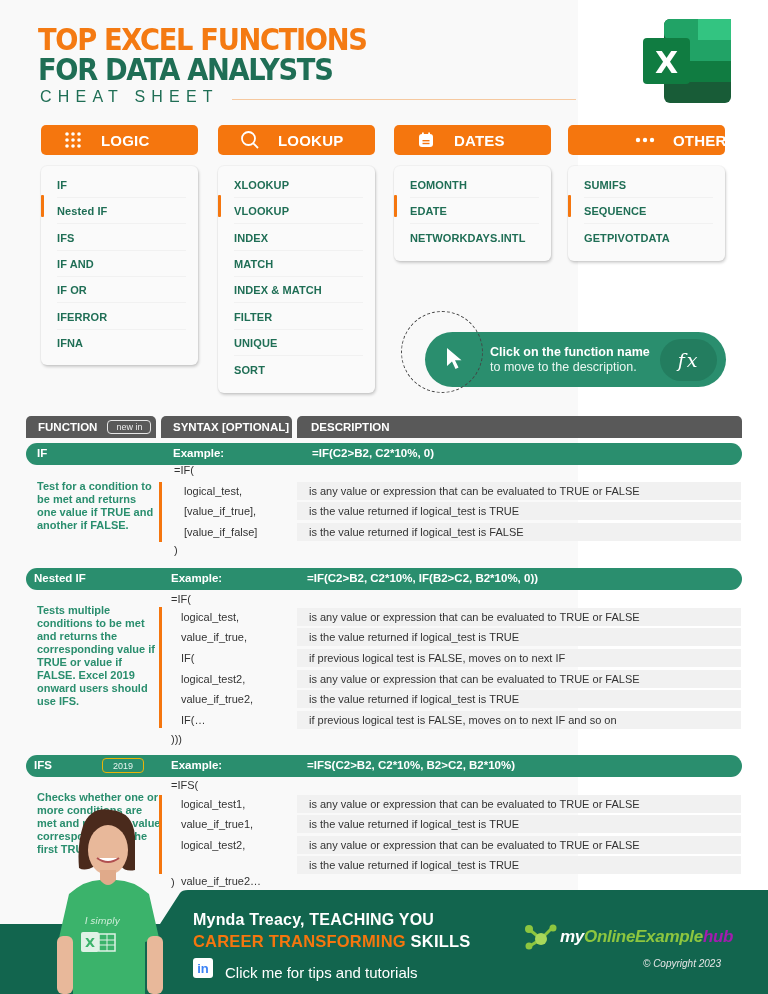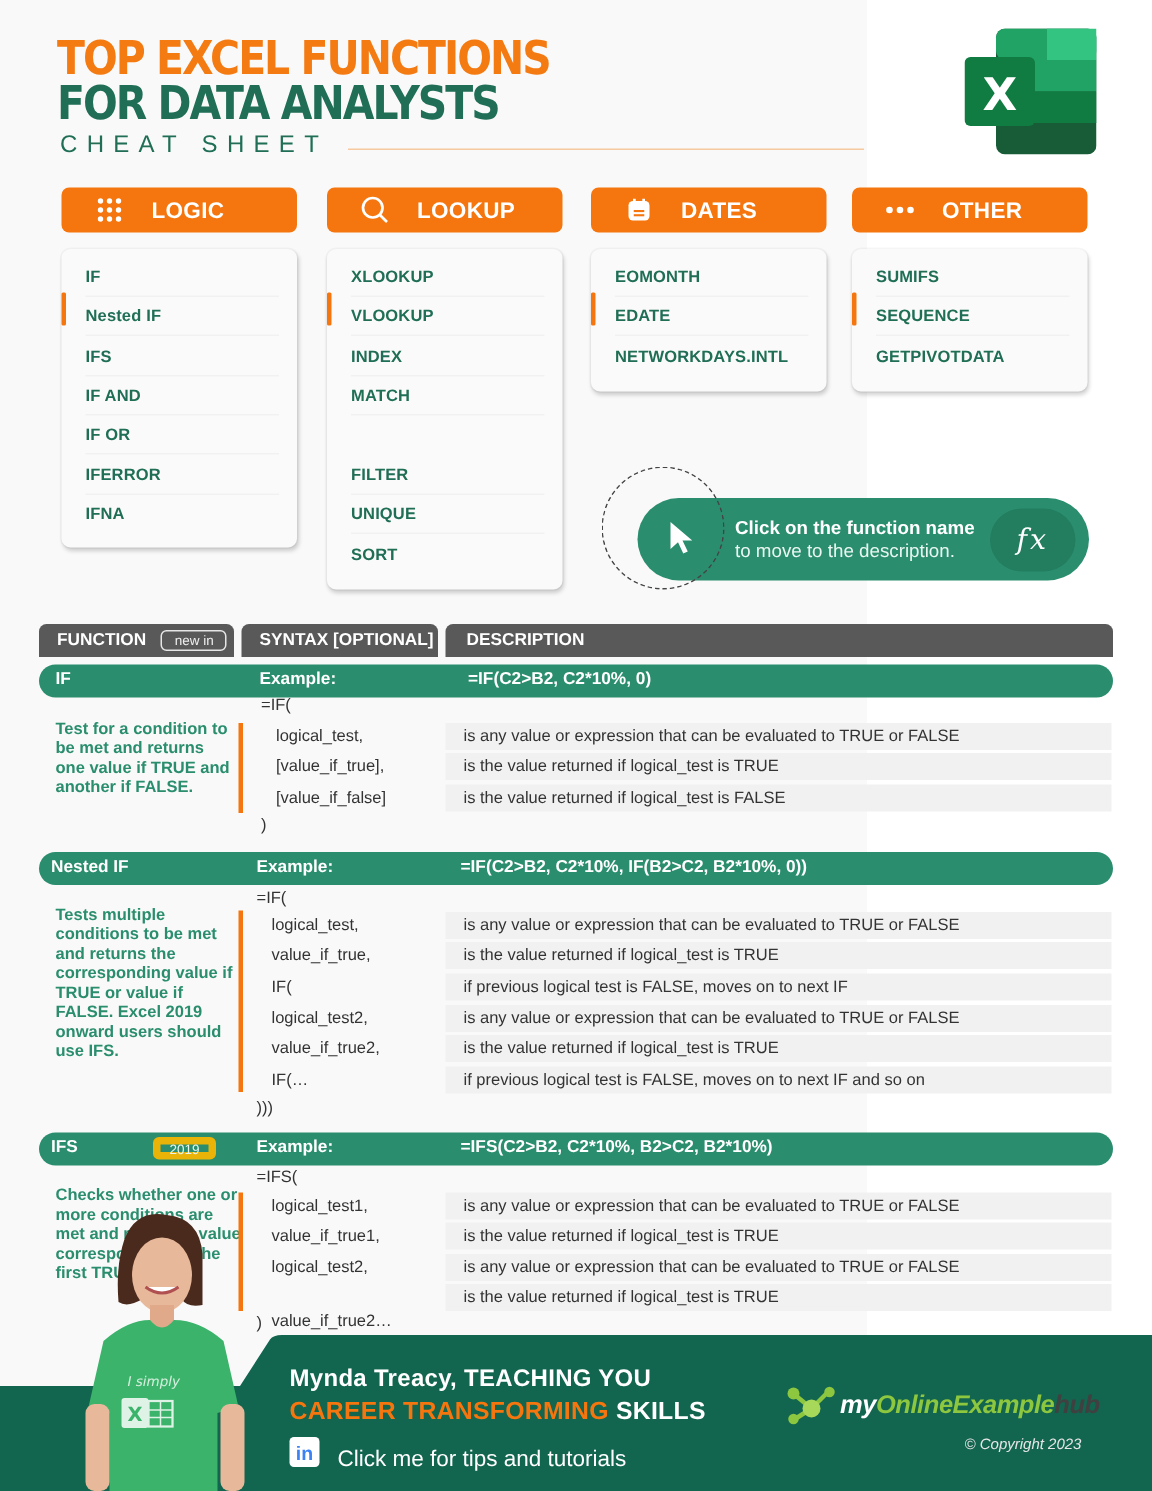--- a/index.html
+++ b/index.html
@@ -78,21 +78,21 @@
     color: #eee; padding: 1px 8px; margin-left: 10px;
   }
 
   
   .fbar {
     position: absolute; left: 26px; width: 716px; height: 22px; background: #2a8e6e; border-radius: 11px;
     color: #fff; font-weight: bold; font-size: 11.5px;
   }
   .fbar span { position: absolute; top: 4px; }
   .fbar .badge2 {
-    position: absolute; left: 76px; top: 3px; width: 42px; height: 15px; border: 5px solid #eab308; border-radius: 4px;
+    position: absolute; left: 76px; top: 3px; width: 42px; height: 15px; border: 1px solid #eab308; border-radius: 4px;
     font-size: 9px; font-weight: normal; color: #e8f5ef; display: flex; align-items: center; justify-content: center;
   }
   .fdesc {
     position: absolute; left: 37px; width: 120px; color: #2a8e6e; font-weight: bold; font-size: 11px; line-height: 13px;
   }
   .vbar { position: absolute; left: 159px; width: 3px; background: #f5760e; }
   .syn { position: absolute; font-size: 11px; color: #333; }
   .desc-row {
     position: absolute; left: 297px; width: 444px; height: 18px; background: #f1f1f1;
     font-size: 11px; color: #333; display: flex; align-items: center; padding-left: 12px;
@@ -162,21 +162,21 @@
     <svg width="16" height="16" viewBox="0 0 16 16">
       <rect x="1" y="2" width="14" height="13" rx="3" fill="#fff"></rect>
       <rect x="4" y="0.5" width="1.8" height="3" fill="#fff"></rect>
         <rect x="10.2" y="0.5" width="1.8" height="3" fill="#fff"></rect>
       <rect x="4.5" y="8" width="7" height="1.4" fill="#f5760e"></rect>
         <rect x="4.5" y="10.8" width="7" height="1.4" fill="#f5760e"></rect>
     </svg>
   </span>
   <span class="label">DATES</span>
 </div>
-<div class="cat-header" style="left:568px;width:157px;">
+<div class="cat-header" style="left:568px;width:157px;padding-left:45px;">
   <span class="icon">
     <svg width="20" height="6" viewBox="0 0 20 6" fill="#fff">
       <circle cx="3" cy="3" r="2.2"></circle>
         <circle cx="10" cy="3" r="2.2"></circle>
         <circle cx="17" cy="3" r="2.2"></circle>
     </svg>
   </span>
   <span class="label">OTHER</span>
 </div>
 
@@ -190,20 +190,21 @@
   <div class="item" style="top:138px">IFERROR</div>
   <div class="item" style="top:164px">IFNA</div>
 </div>
 
 <div class="card" style="left:218px;top:166px;width:157px;height:227px;">
   <div class="marker"></div>
   <div class="item" style="top:6px">XLOOKUP</div>
   <div class="item" style="top:32px">VLOOKUP</div>
   <div class="item" style="top:59px">INDEX</div>
   <div class="item" style="top:85px">MATCH</div>
+  <div class="item" style="top:111px">INDEX &amp; MATCH</div>
   <div class="item" style="top:138px">FILTER</div>
   <div class="item" style="top:164px">UNIQUE</div>
   <div class="item" style="top:191px">SORT</div>
 </div>
 
 <div class="card" style="left:394px;top:166px;width:157px;height:95px;">
   <div class="marker" style="left:0"></div>
   <div class="item" style="top:6px">EOMONTH</div>
   <div class="item" style="top:32px">EDATE</div>
   <div class="item" style="top:59px">NETWORKDAYS.INTL</div>
@@ -337,15 +338,15 @@
     <line x1="17" y1="15" x2="28" y2="4" stroke="#8dc63f" stroke-width="3"></line>
     <line x1="17" y1="15" x2="6" y2="22" stroke="#8dc63f" stroke-width="3"></line>
     <circle cx="5" cy="5" r="4" fill="#8dc63f"></circle>
       <circle cx="29" cy="4" r="3.5" fill="#8dc63f"></circle>
     <circle cx="5" cy="22" r="3.5" fill="#8dc63f"></circle>
       <circle cx="17" cy="15" r="6" fill="#a8d85a"></circle>
   </svg>
   <span class="t" style="color:#fff;margin-left:2px;">my</span>
   <span class="t" style="color:#8dc63f;">Online</span>
   <span class="t" style="color:#8dc63f;">Example</span>
-  <span class="t" style="color:#404040;">hub</span>
+  <span class="t" style="color:#a21caf;">hub</span>
 </div>
 <div class="copyright">© Copyright 2023</div>
 
 </body></html>

